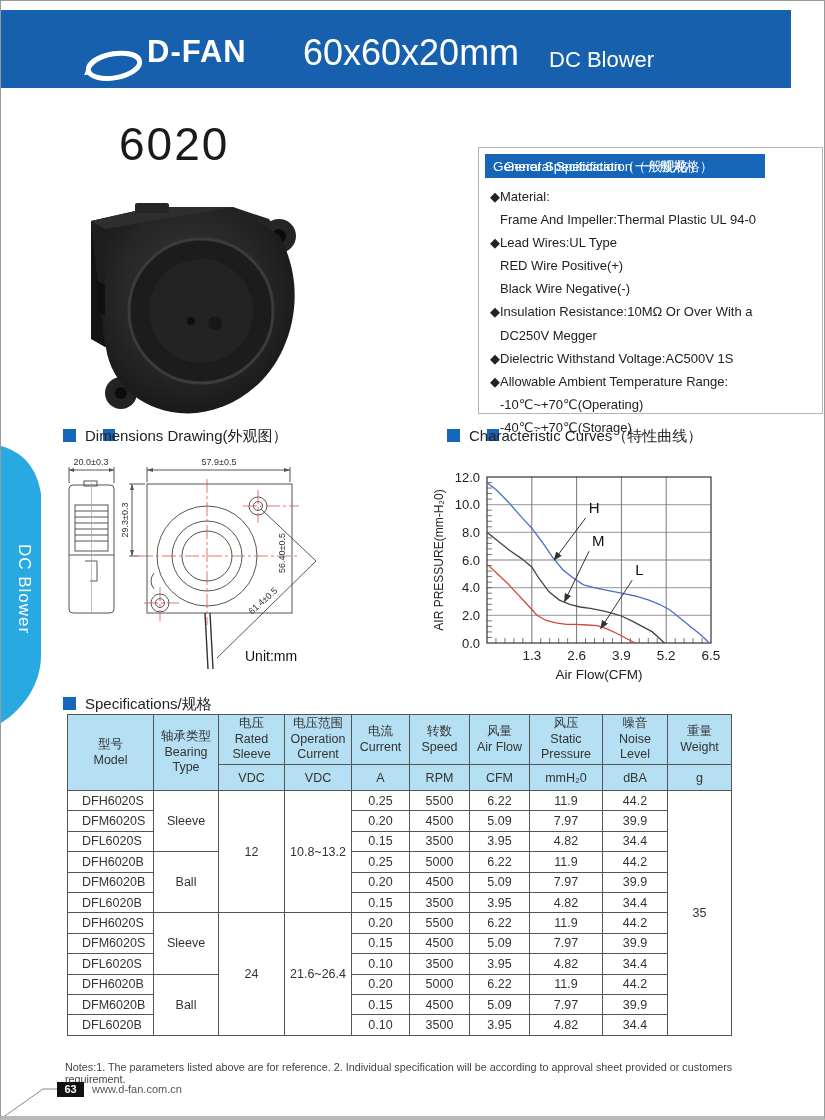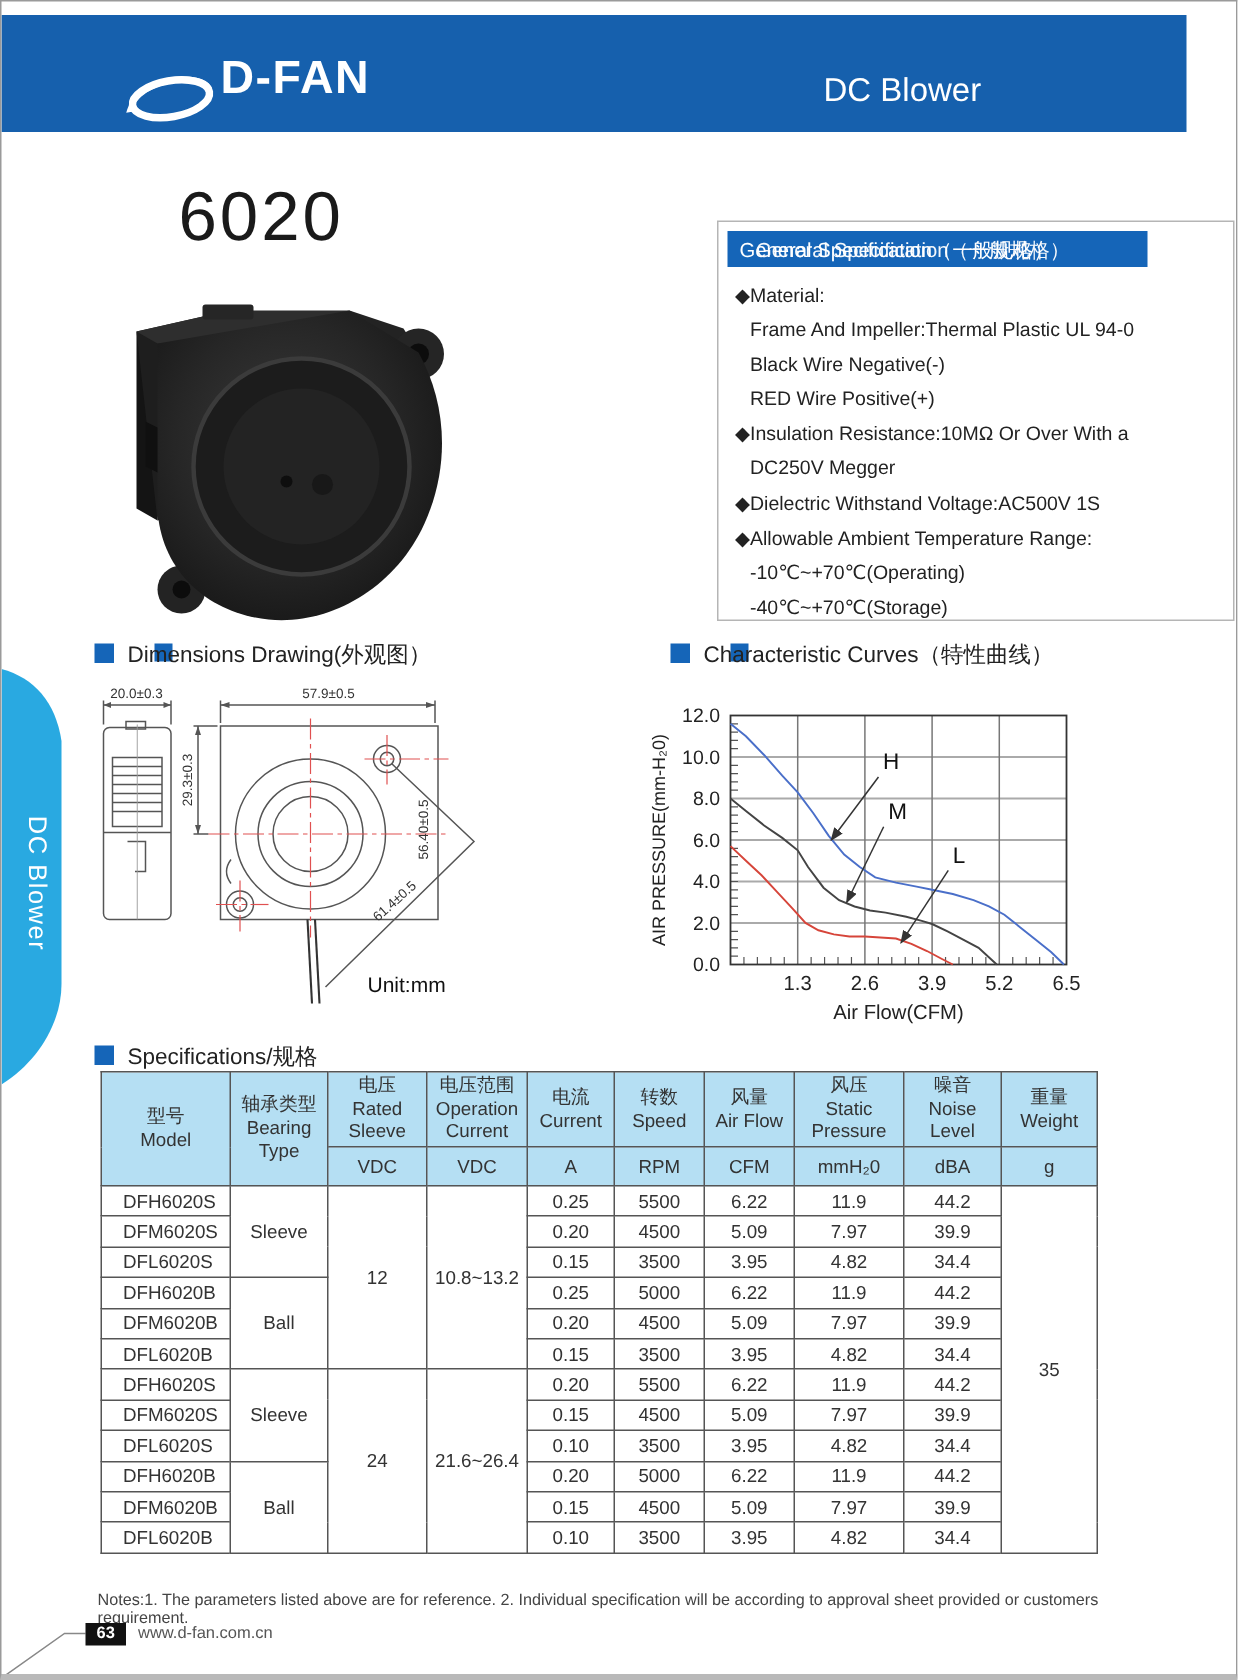--- a/index.html
+++ b/index.html
@@ -65,20 +65,21 @@
 <div class="page">
 
   <div class="banner">
     <svg class="logo" width="64" height="36" viewBox="0 0 64 36">
       <g transform="rotate(-10 32 18)">
         <path d="M2,22 C8,10 20,4 34,4 C50,4 62,10 61,17 C60,11 48,8 34,8 C20,8 9,14 6,22 Z" fill="#fff"></path>
         <ellipse cx="33" cy="18" rx="26" ry="12" fill="none" stroke="#fff" stroke-width="5"></ellipse>
       </g>
     </svg>
     <div class="brand">D-FAN</div>
+    <div class="size">60x60x20mm</div>
     <div class="ptype">DC Blower</div>
   </div>
 
   <div class="side-tab">
     <svg width="46" height="278" viewBox="0 0 46 278">
       <path d="M0,0 C22,6 36,22 40,48 L40,210 C40,236 24,262 0,277 Z" fill="#29a9e1"></path>
     </svg>
     <div class="tab-label">DC Blower</div>
   </div>
 
@@ -110,22 +111,23 @@
   </svg>
 
   <div class="gspec">
     <div class="bar">
       <span class="t2">General Specification（一般规格）</span>
       <span class="t1">General Specification（一般规格）</span>
     </div>
     <div class="lines">
       <div>◆Material:</div>
       <div class="ind">Frame And Impeller:Thermal Plastic UL 94-0</div>
+      <div>◆Lead Wires:UL Type</div>
+      <div class="ind">RED Wire Positive(+)</div>
       <div class="ind">Black Wire Negative(-)</div>
-      <div class="ind">RED Wire Positive(+)</div>
       <div>◆Insulation Resistance:10MΩ Or Over With a</div>
       <div class="ind">DC250V Megger</div>
       <div>◆Dielectric Withstand Voltage:AC500V 1S</div>
       <div>◆Allowable Ambient Temperature Range:</div>
       <div class="ind">-10℃~+70℃(Operating)</div>
       <div class="ind">-40℃~+70℃(Storage)</div>
     </div>
   </div>
 
   <div class="sec" id="sec-dim">

